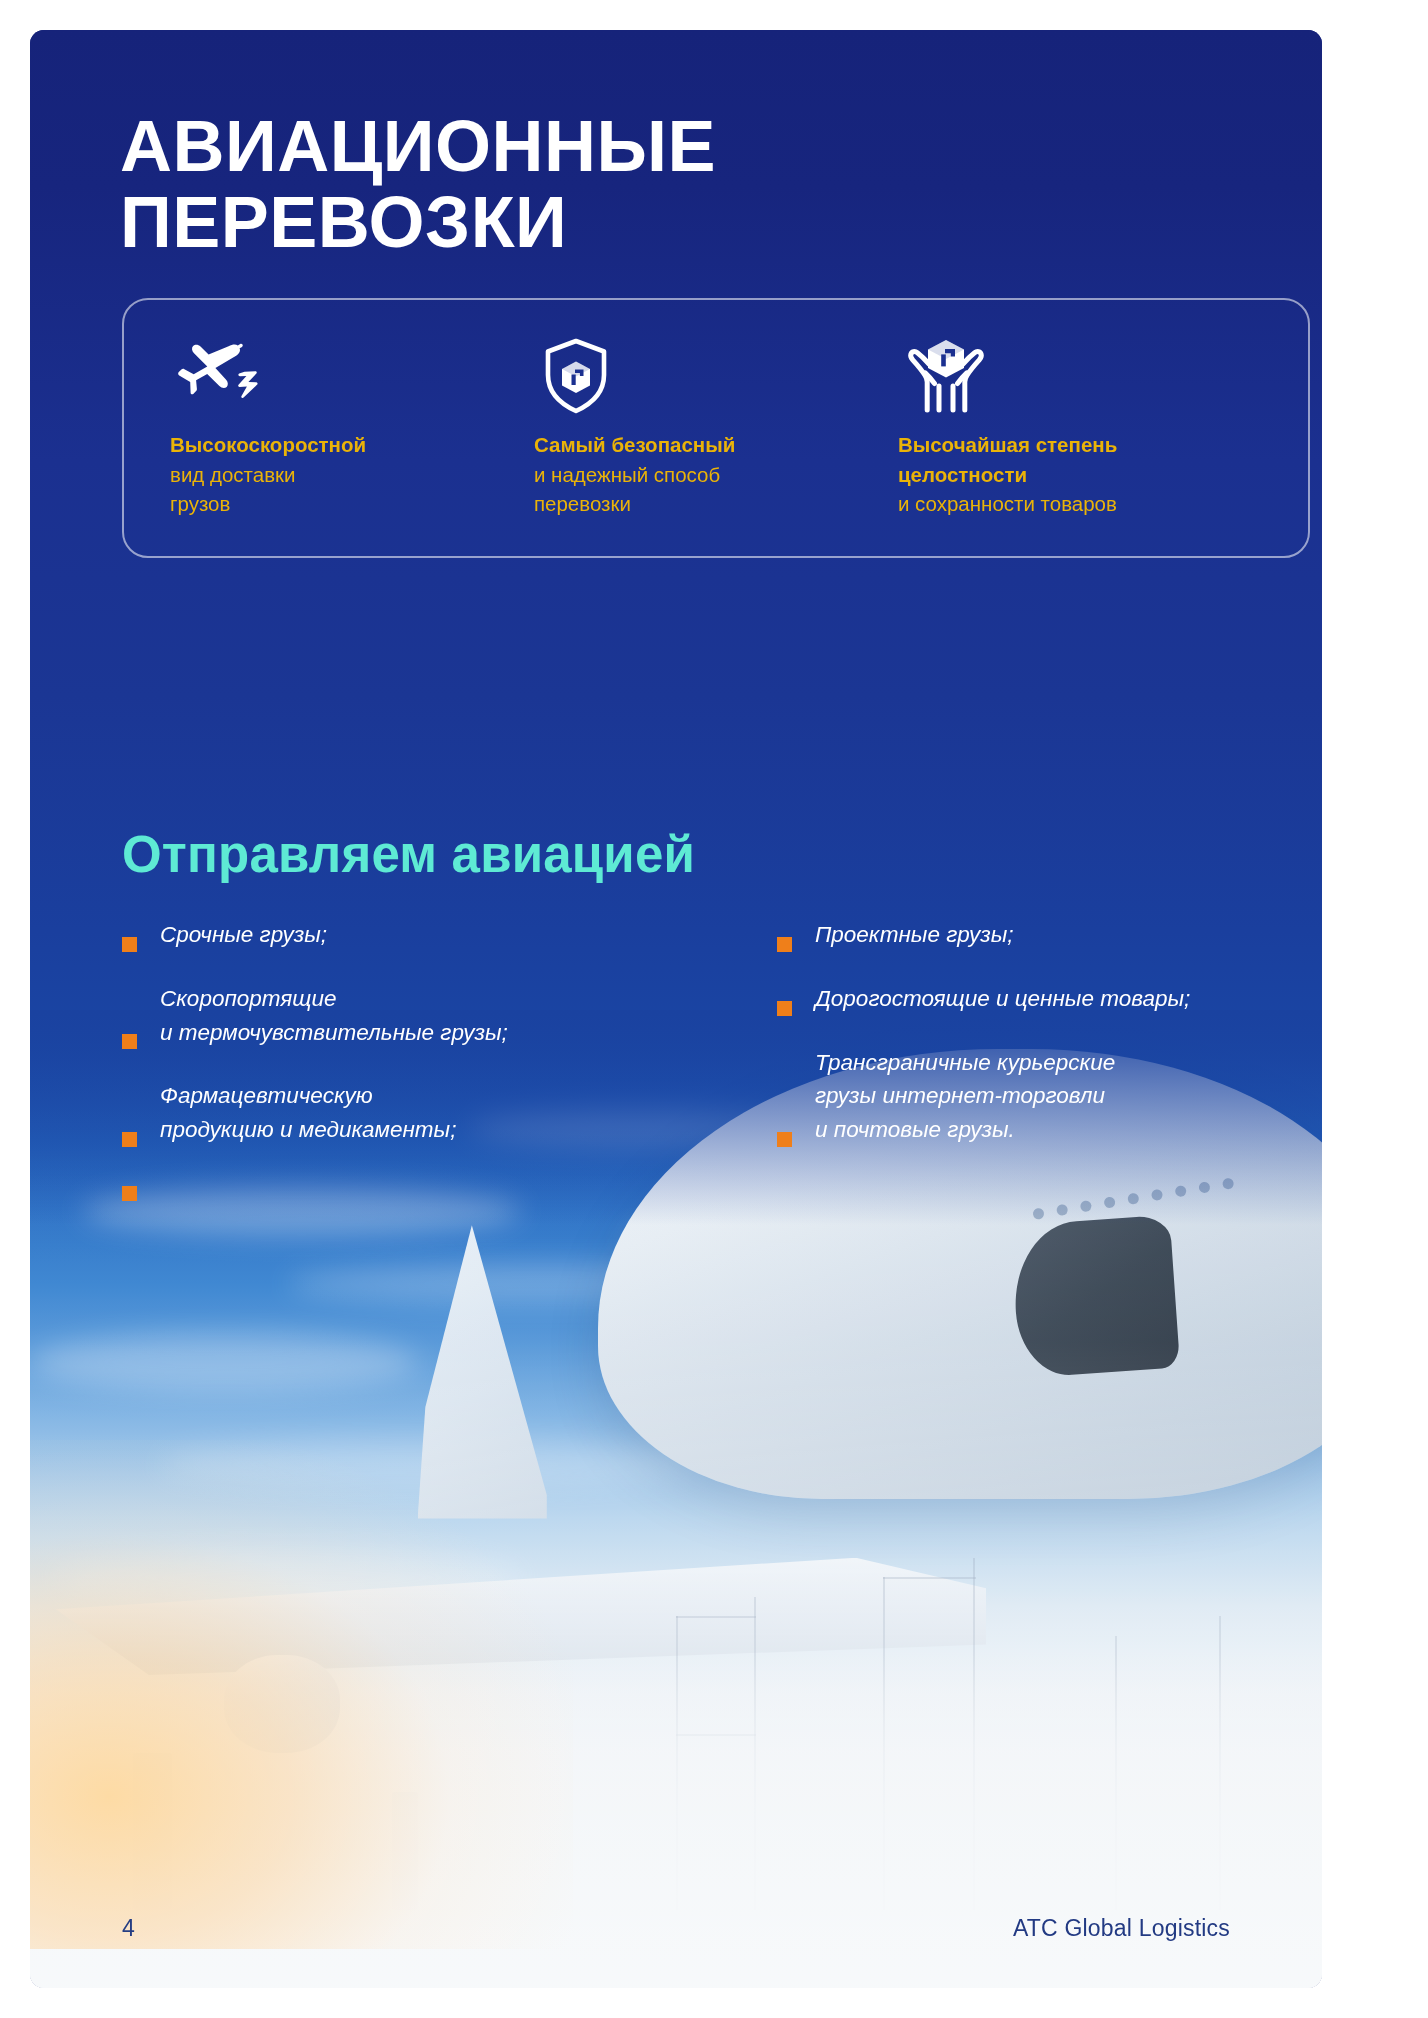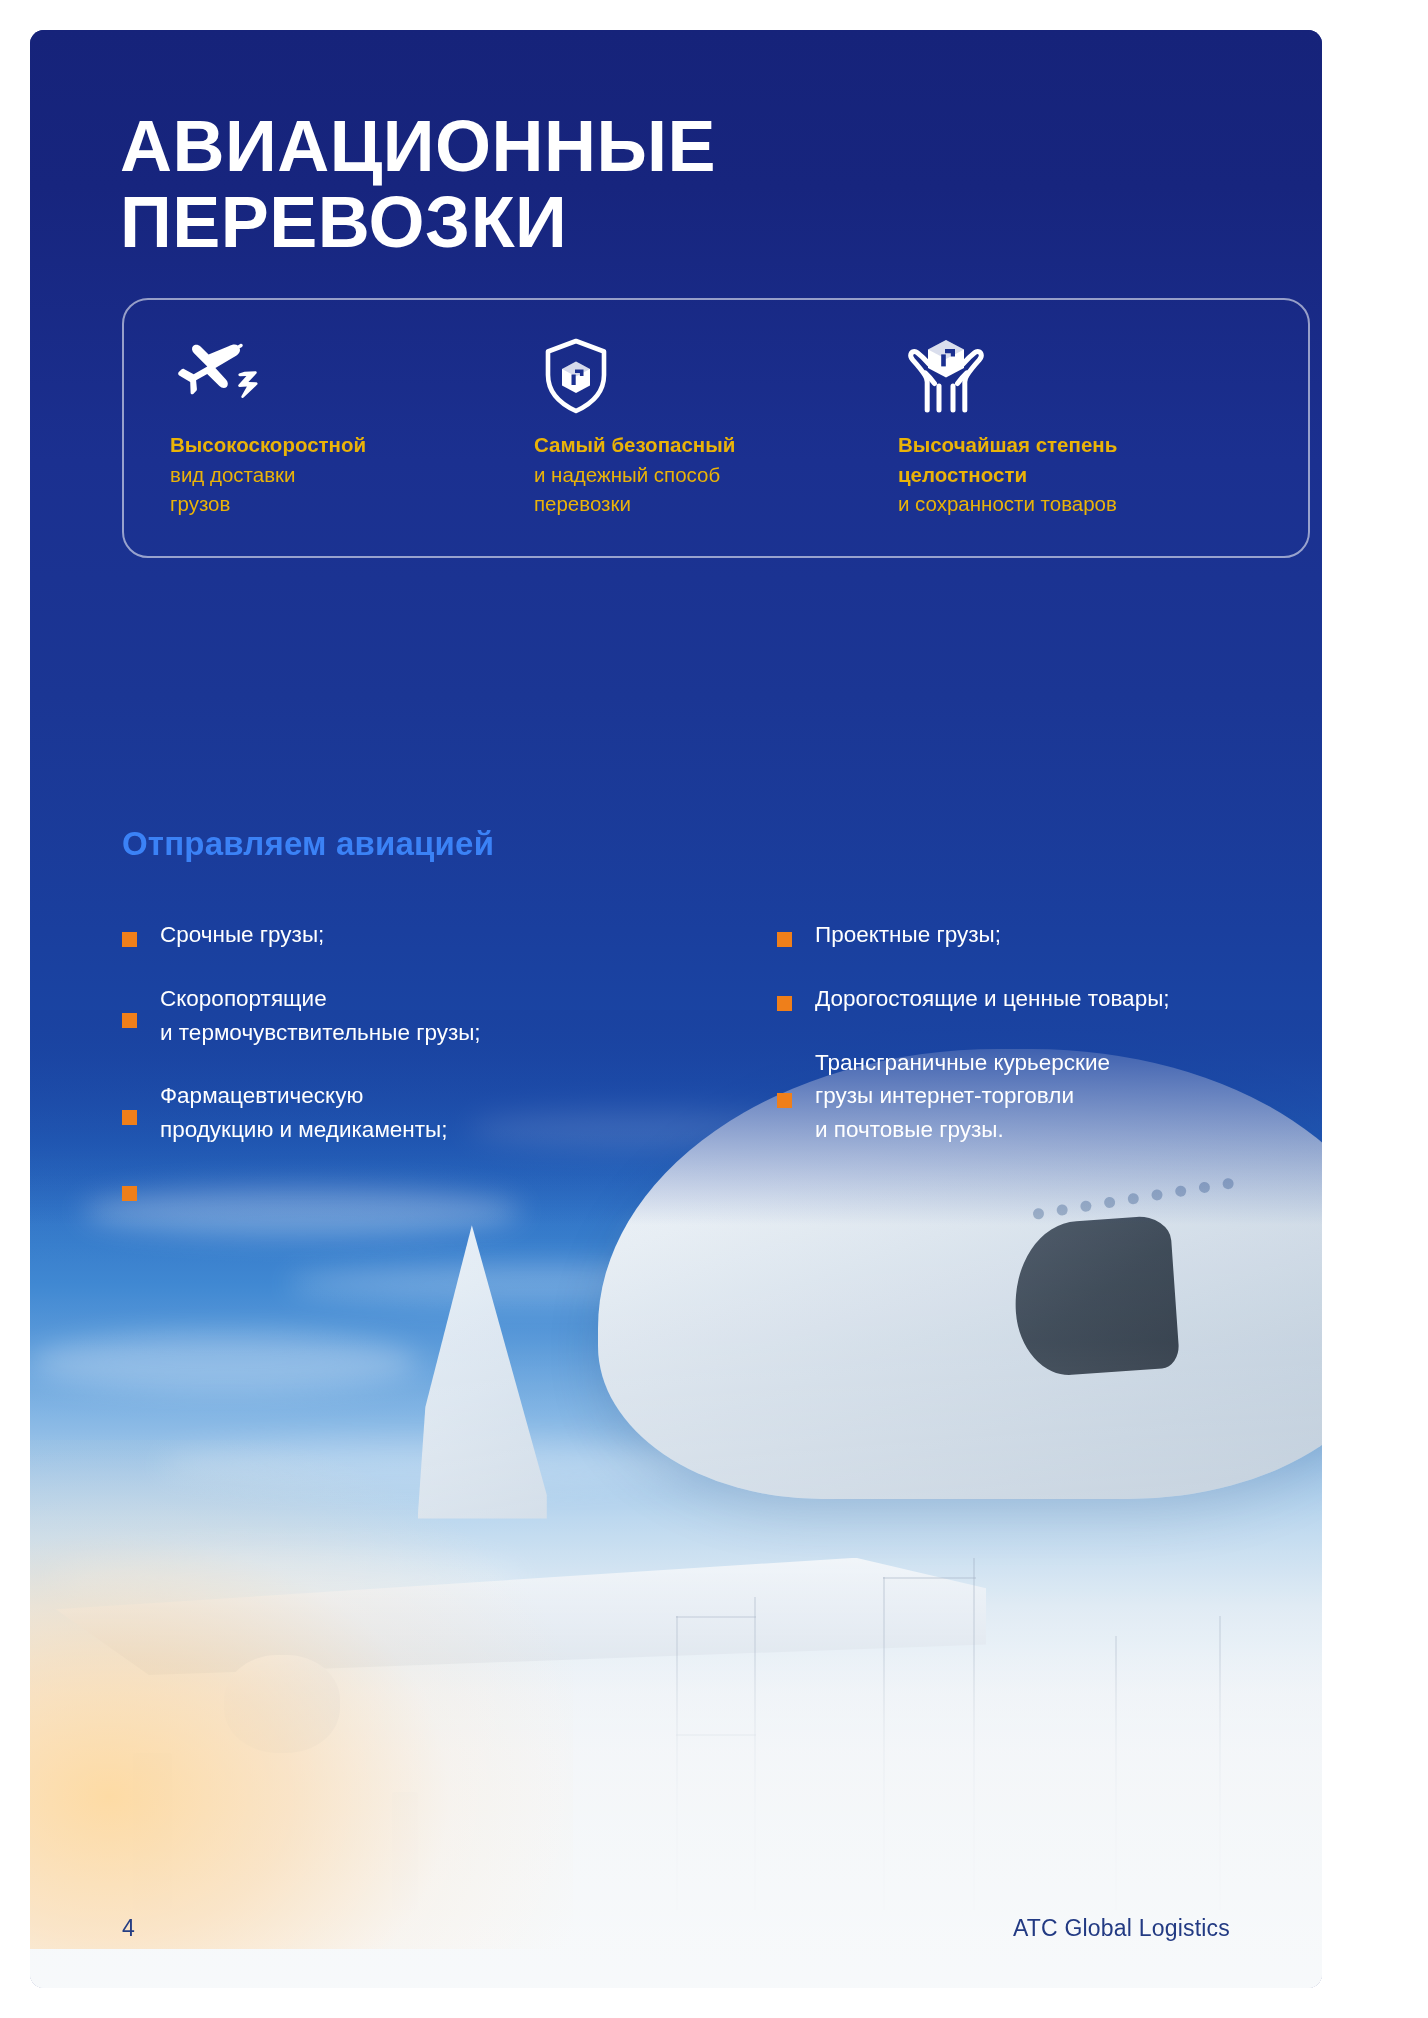--- a/index.html
+++ b/index.html
@@ -261,41 +261,42 @@
     font-weight: 400;
     margin-top: 10px;
   }
   .feat-txt b { font-weight: 700; display: inline; }
 
   
   .section-title {
     position: absolute;
     left: 92px;
     top: 795px;
-    color: #3b82f6;
-    font-size: 33px;
+    color: #5eead4;
+    font-size: 51px;
     font-weight: 700;
     letter-spacing: 0.2px;
     text-align: right;
   }
 
   
   .cols {
     position: absolute;
     left: 92px;
     top: 888px;
     width: 1190px;
     display: flex;
   }
   .col { width: 50%; }
   .col.right { padding-left: 60px; }
   .bullet {
     display: flex;
-    align-items: center;
+    align-items: flex-end;
     margin-bottom: 30px;
+    font-style: italic;
   }
   .sq {
     width: 15px; height: 15px;
     background: #ef7f1a;
     margin-top: 9px;
     margin-right: 23px;
     flex: 0 0 auto;
   }
   .btxt {
     color: #ffffff;

